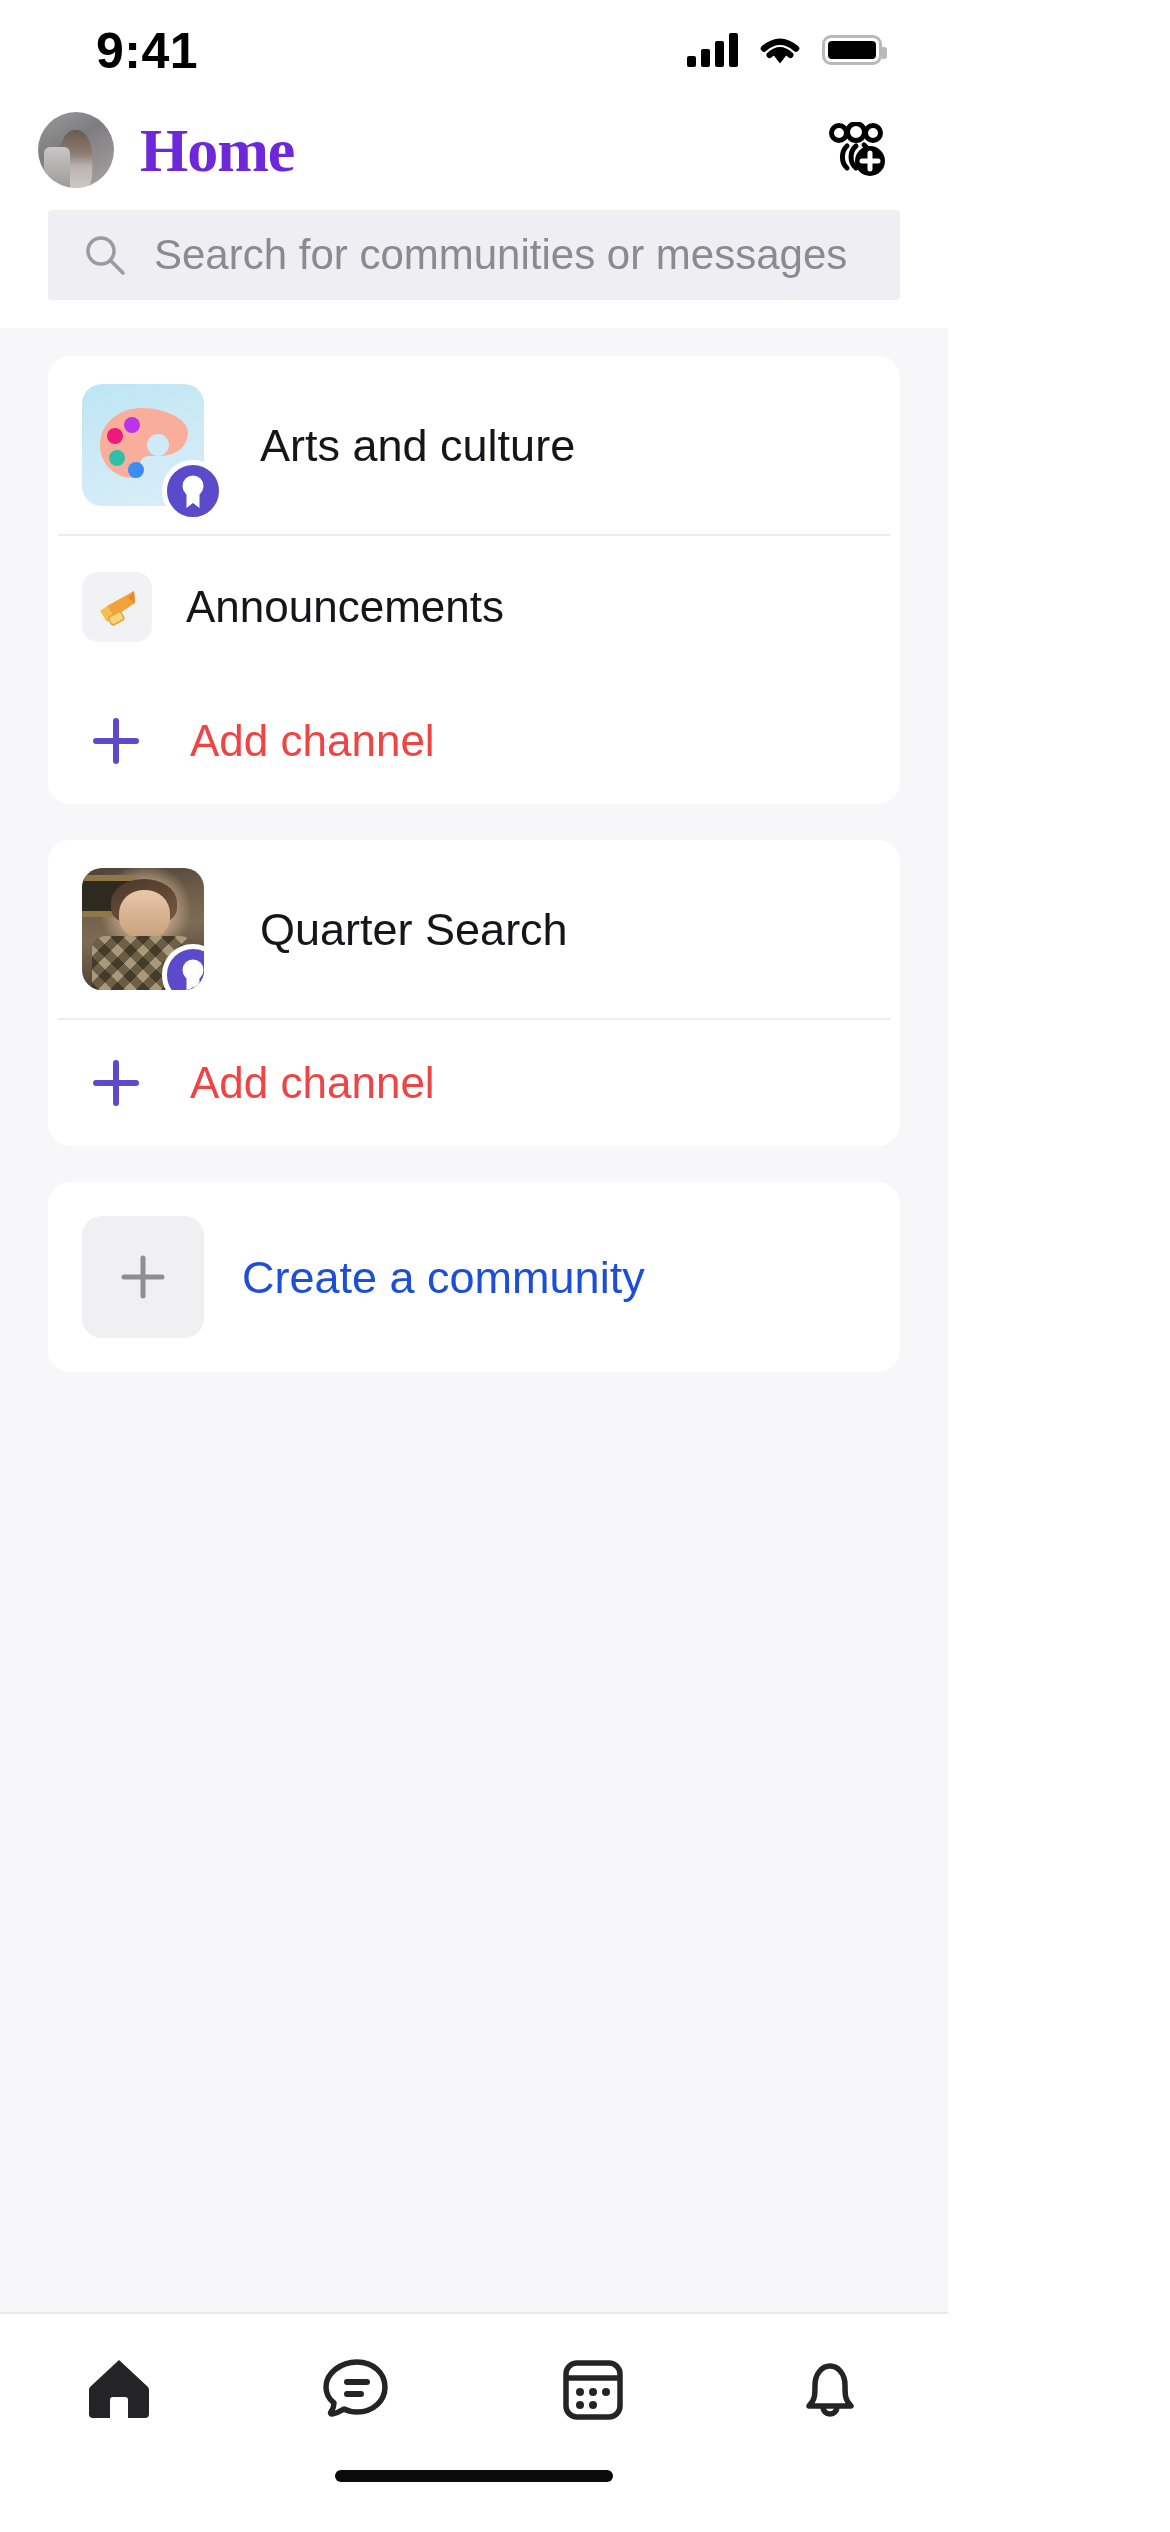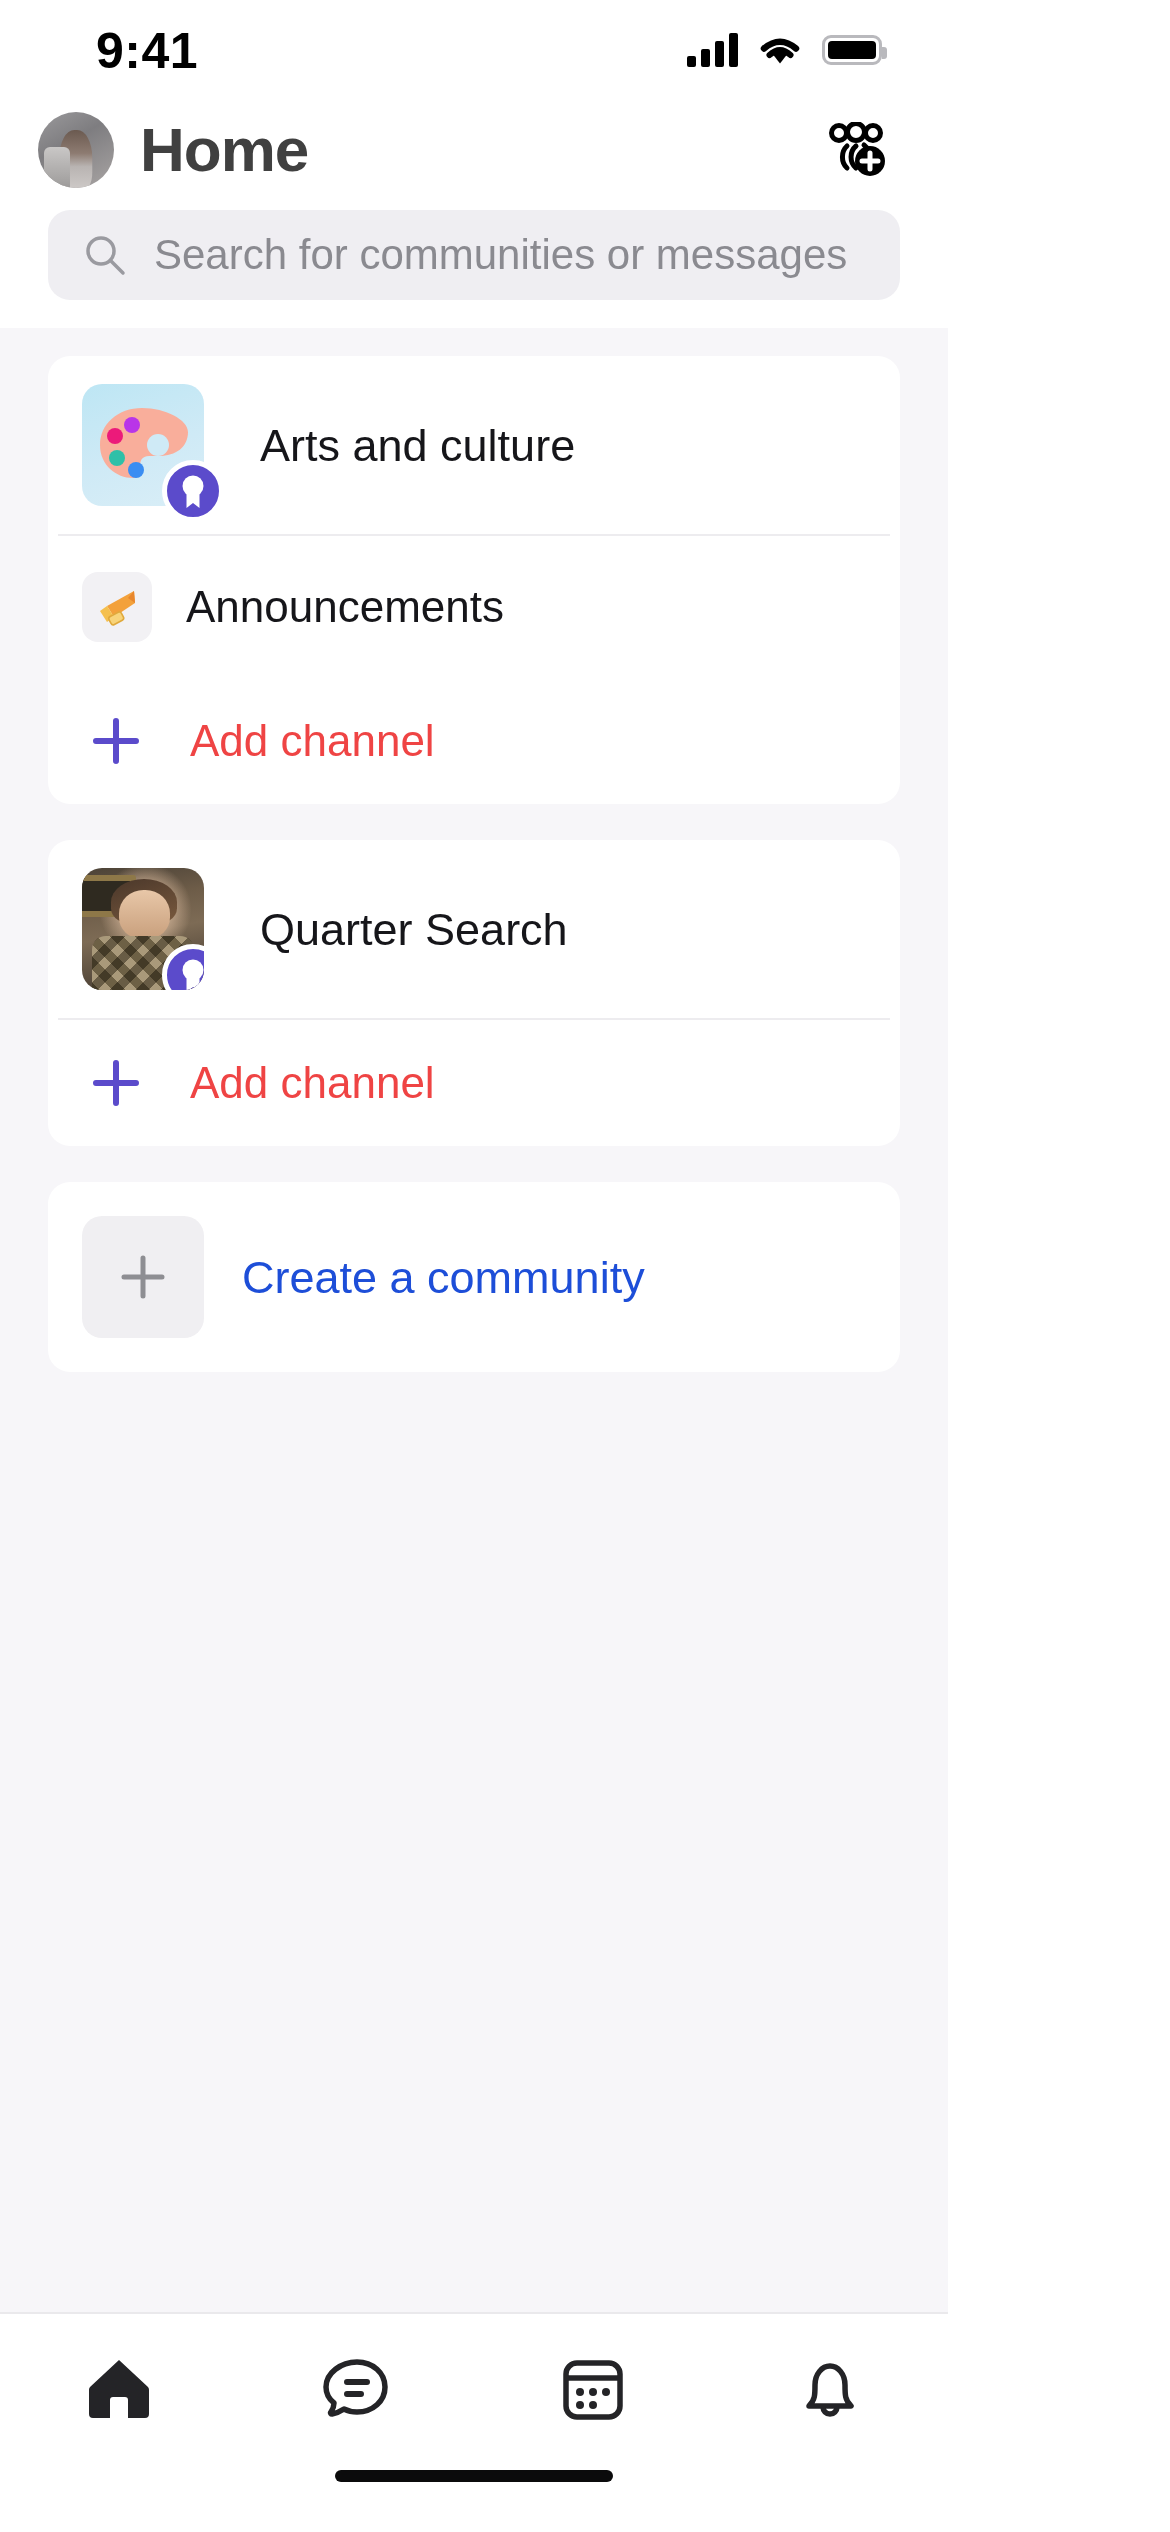--- a/index.html
+++ b/index.html
@@ -42,27 +42,27 @@
   }
   .avatar:before {
     content:""; position:absolute; left:50%; top:24%; width:44%; height:80%;
     transform:translateX(-50%); border-radius:45% 45% 30% 30%;
     background:linear-gradient(180deg,#6b5a50 0%,#8d7b71 38%,#b9b4b2 60%,#cfcbc9 100%);
   }
   .avatar:after {
     content:""; position:absolute; left:8%; top:46%; width:34%; height:54%;
     background:linear-gradient(180deg,#c9c7c6,#9d9b9a); border-radius:6px 6px 0 0;
   }
-  .page-title { font-size:62px; font-weight:700; color:#404040; letter-spacing:-1px; line-height:1; flex:1; }
+  .page-title { font-size:62px; font-weight:700; color:#6d28d9; letter-spacing:-1px; line-height:1; flex:1;font-family:Liberation Serif, serif; }
   .addppl { width:66px; height:66px; flex:0 0 66px; display:flex; align-items:center; justify-content:center; }
 
   
   .searchwrap { background:#fff; padding:6px 48px 28px; flex:0 0 auto; }
   .searchbox {
-    height:90px; border-radius:22px; background:#EFEEF2;
+    height:90px; border-radius:4px; background:#EFEEF2;
     display:flex; align-items:center; padding:0 34px; gap:26px;
   }
   .search-text { font-size:42px; color:#8A8A90; line-height:1; }
 
   
   .body { flex:1 1 auto; background:#F7F6F9; padding:28px 48px 0; overflow:hidden; }
   .card { background:#fff; border-radius:22px; margin-bottom:36px; overflow:hidden; }
 
   .comm-row { display:flex; align-items:center; padding:28px 34px; gap:56px; min-height:166px; }
   .comm-name { font-size:45px; color:#16161a; line-height:1; }

